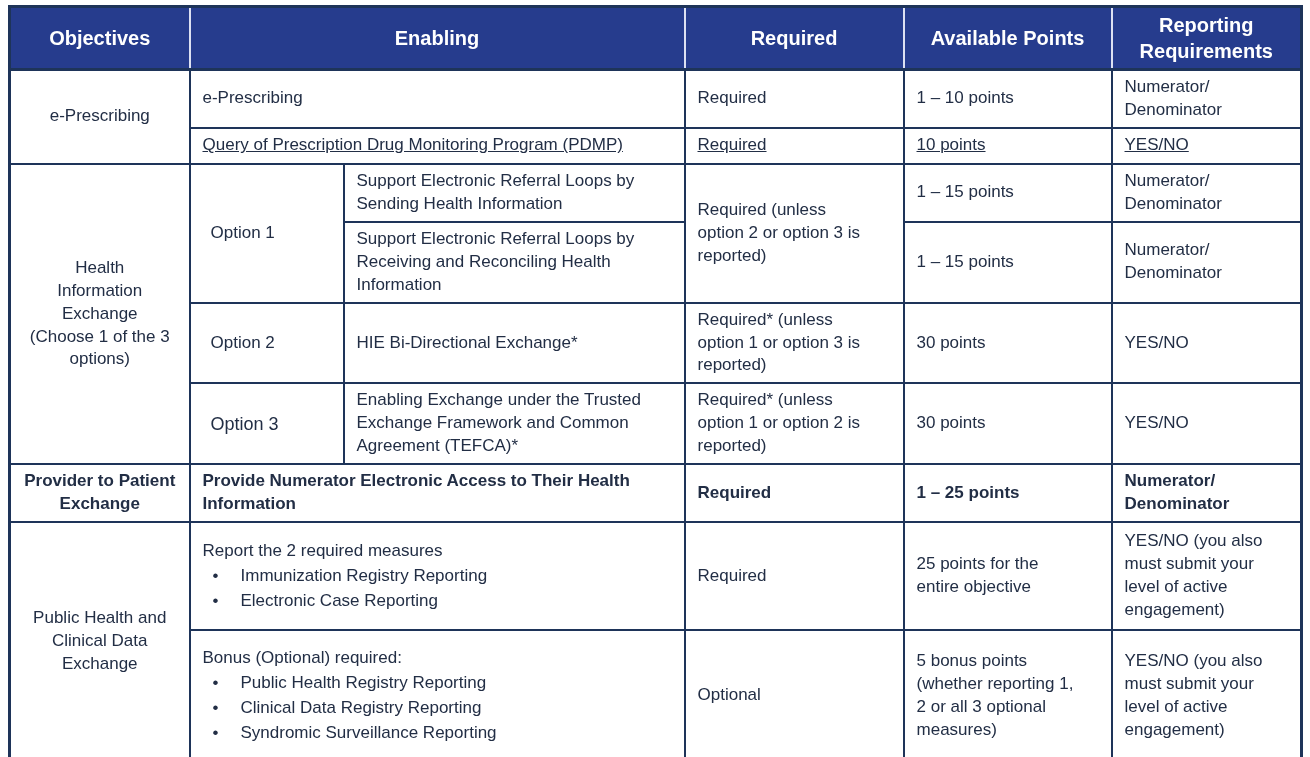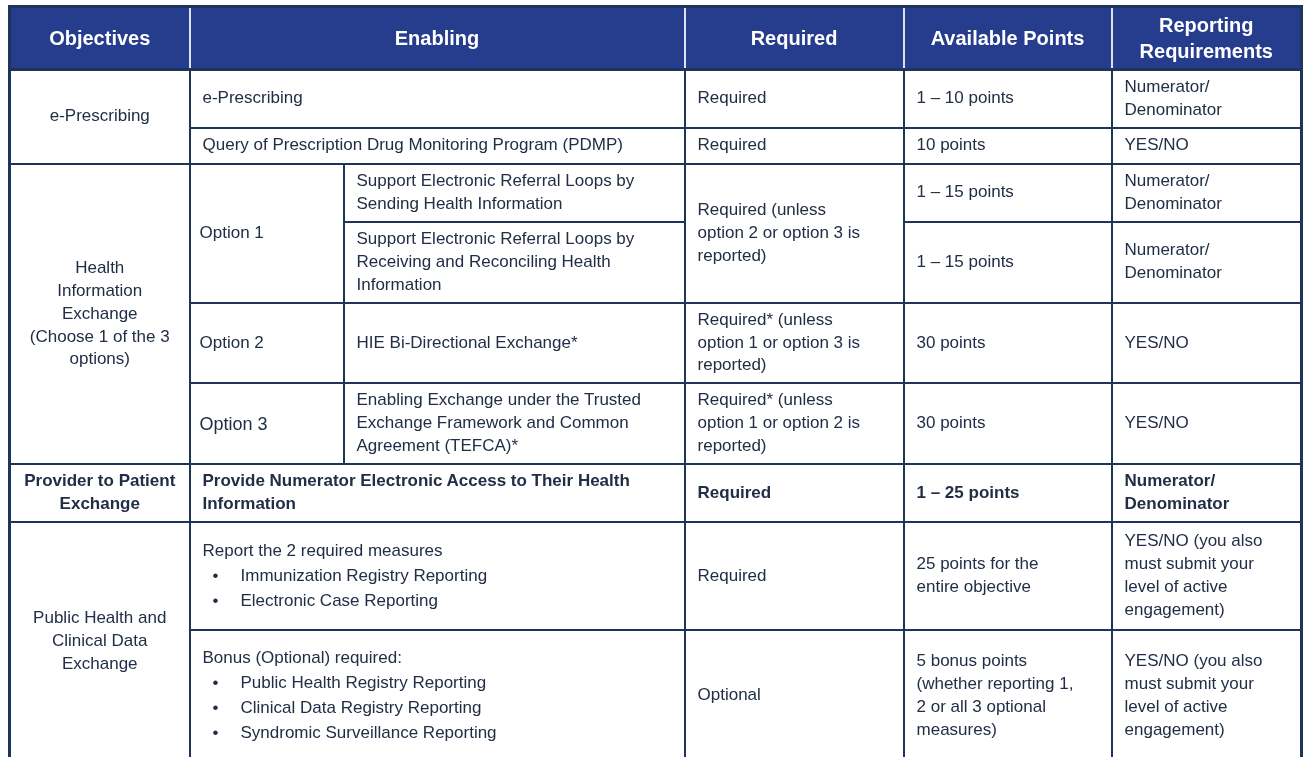--- a/index.html
+++ b/index.html
@@ -58,26 +58,26 @@
     vertical-align:middle;
     padding:5px 12px;
     background:#ffffff;
   }
   td.pre{white-space:pre-line;}
   td.obj{
     text-align:center;
     padding:5px 6px;
     white-space:pre-line;
   }
-  td.opt-label{padding-left:9px;}
+  td.opt-label{padding-left:20px;}
   td.opt-label.small{font-size:18px;}
 
   tr.r-head{height:63px;}
   tr.r1{height:54px;}
-  tr.r2{height:36px;}
+  tr.r2{height:36px;text-decoration:underline;}
   tr.r3{height:57px;}
   tr.r4{height:80px;}
   tr.r5{height:80px;}
   tr.r6{height:80px;}
   tr.r7{height:57px;font-weight:bold;}
   tr.r8{height:108px;}
   tr.r9{height:132px;}
 
   .bullet-row{
     display:flex;

